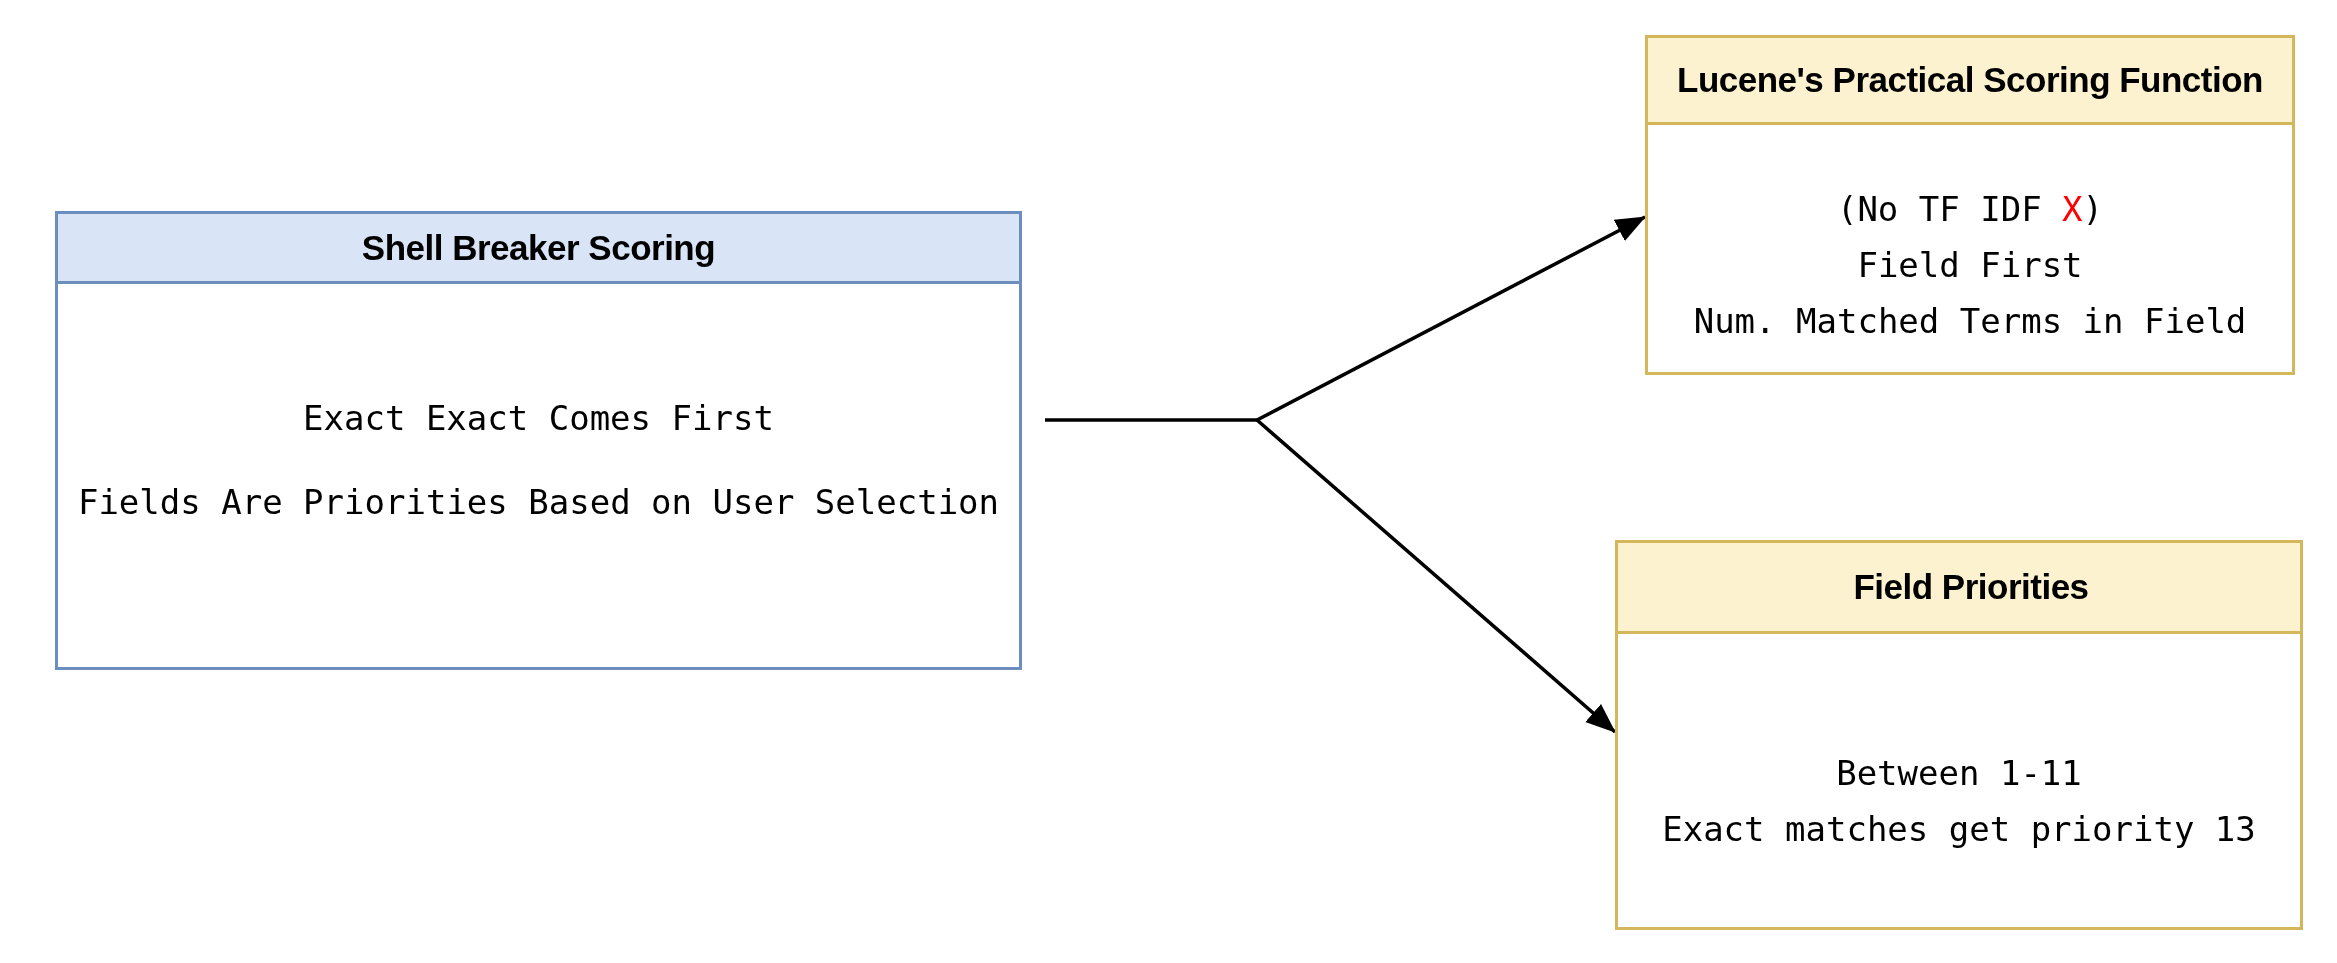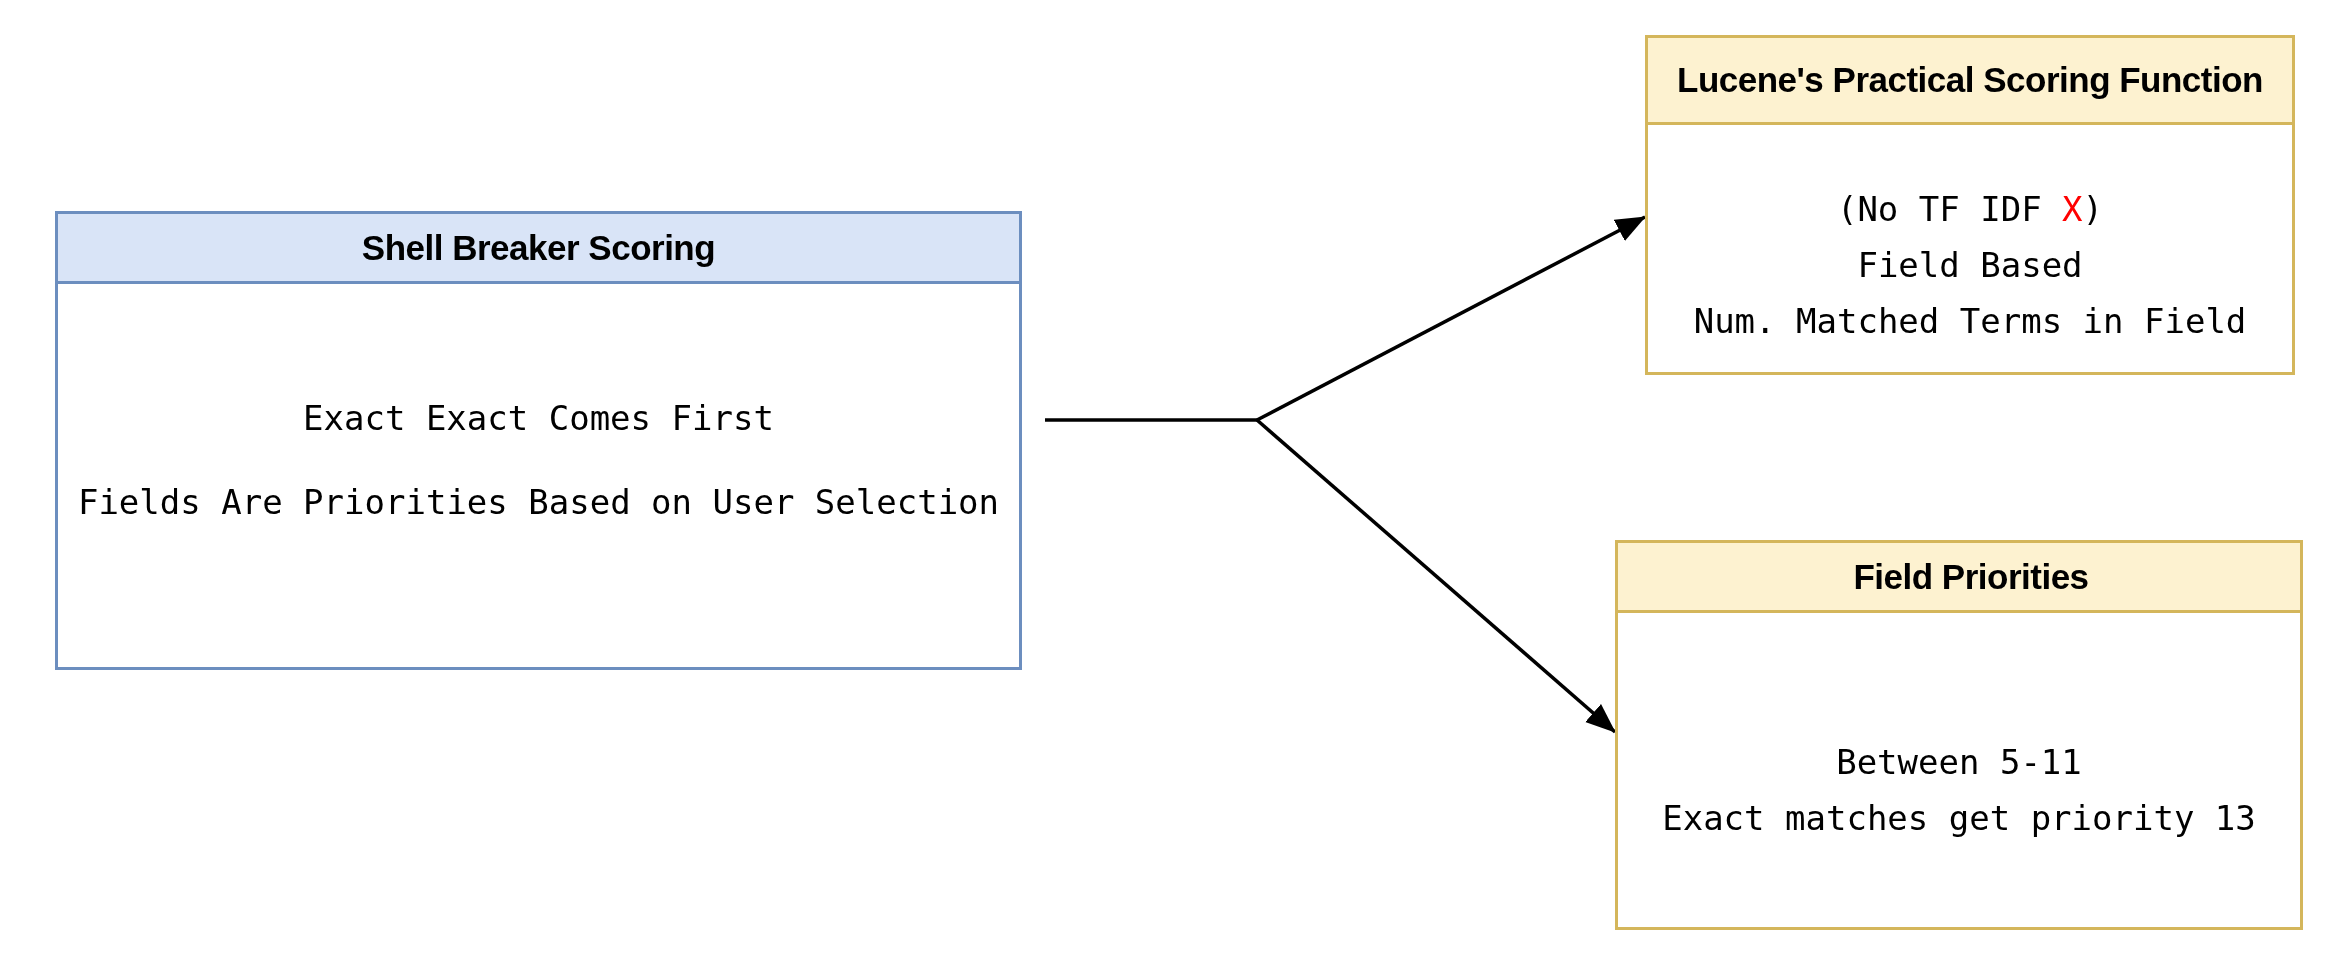--- a/index.html
+++ b/index.html
@@ -79,21 +79,21 @@
   
   #node-shell    { left: 55px;   top: 211px; width: 967px; height: 459px; }
   #node-shell .node-header { height: 70px; }
   #node-shell .text-block  { transform: translateY(-16px); }
 
   #node-lucene   { left: 1645px; top: 35px;  width: 650px; height: 340px; }
   #node-lucene .node-header { height: 87px; }
   #node-lucene .text-block  { transform: translateY(16px); }
 
   #node-priorities { left: 1615px; top: 540px; width: 688px; height: 390px; }
-  #node-priorities .node-header { height: 70px; padding-left: 24px; }
+  #node-priorities .node-header { height: 91px; padding-left: 24px; }
   #node-priorities .text-block  { transform: translateY(20px); }
 
   .text-block {
     display: flex;
     flex-direction: column;
     align-items: center;
   }
 </style>
 </head>
 <body>
@@ -124,31 +124,31 @@
     </div>
   </div>
 
   <div class="node yellow lh-wide" id="node-lucene">
     <div class="node-header">
       <span>Lucene's Practical Scoring Function</span>
     </div>
     <div class="node-body">
       <div class="text-block">
         <div class="mono-line"><span>(No TF IDF </span><span class="highlight-red">X</span><span>)</span></div>
-        <div class="mono-line">Field Based</div>
+        <div class="mono-line">Field First</div>
         <div class="mono-line">Num. Matched Terms in Field</div>
       </div>
     </div>
   </div>
 
   <div class="node yellow lh-wide" id="node-priorities">
     <div class="node-header">
       <span>Field Priorities</span>
     </div>
     <div class="node-body">
       <div class="text-block">
-        <div class="mono-line">Between 5-11</div>
+        <div class="mono-line">Between 1-11</div>
         <div class="mono-line">Exact matches get priority 13</div>
       </div>
     </div>
   </div>
 
 </div>
 
 </body></html>

